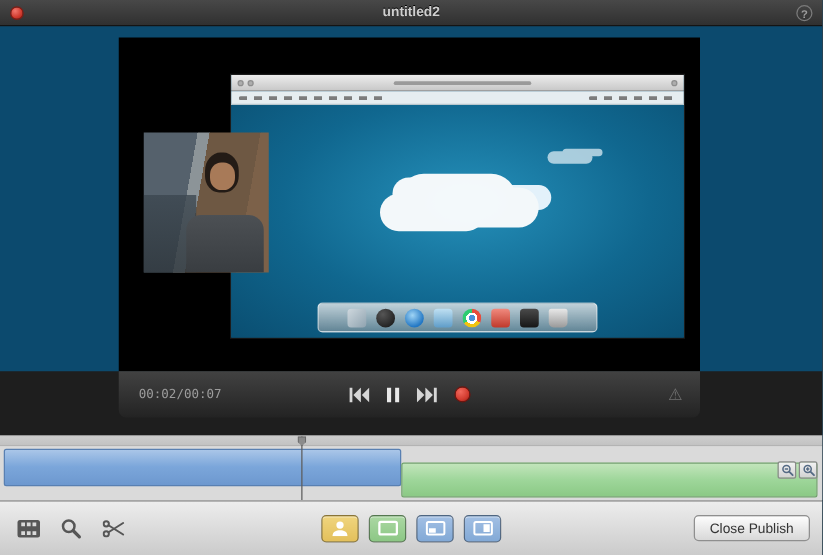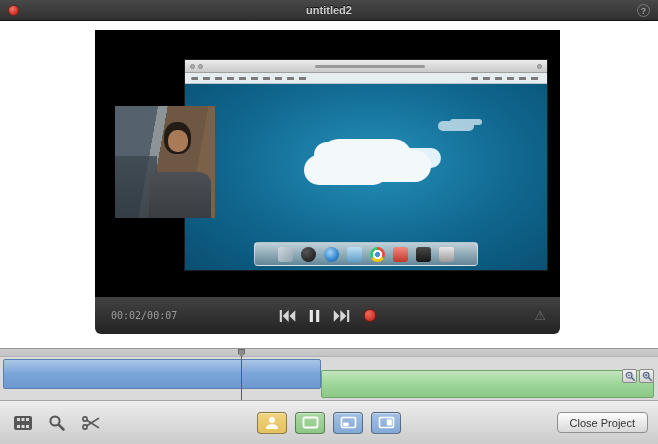--- a/index.html
+++ b/index.html
@@ -12,21 +12,21 @@
     display:flex; align-items:center; justify-content:center; }
   .close-btn { position:absolute; left:8px; top:5px; width:11px; height:11px; border-radius:50%;
     background:radial-gradient(circle at 35% 30%, #f2766c, #d03a2e 60%, #9e241b);
     border:1px solid #7e1d15; cursor:default; }
   .win-title { color:#cfcfcf; font-size:11px; font-weight:bold; text-shadow:0 -1px 0 #000; }
   .help-btn { position:absolute; right:8px; top:4px; width:13px; height:13px; border-radius:50%;
     border:1.5px solid #7b7b7b; color:#9d9d9d; font-size:9px; font-weight:bold;
     display:flex; align-items:center; justify-content:center; background:transparent; }
 
   
-  .stage { position:absolute; top:21px; left:0; right:0; height:327px; background:#ffffff; }
+  .stage { position:absolute; top:21px; left:0; right:0; height:276px; background:#0c4a6e; }
   .canvas { position:absolute; left:95px; top:9px; width:465px; height:267px; background:#000; }
 
   
   .screen-capture { position:absolute; left:90px; top:30px; width:362px; height:210px;
     background:#0c5e85; box-shadow:0 0 0 1px #1b1b1b; display:flex; flex-direction:column; }
   .cap-titlebar { height:13px; background:linear-gradient(#ececec,#c9c9c9); border-bottom:1px solid #9f9f9f;
     display:flex; align-items:center; padding:0 5px; gap:3px; flex:0 0 auto; }
   .cap-dot { width:5px; height:5px; border-radius:50%; background:#adadad; border:1px solid #8e8e8e; }
   .cap-title-smudge { width:110px; height:3px; background:#9a9a9a; border-radius:2px; margin:0 auto; }
   .cap-menubar { height:11px; background:rgba(250,250,250,.92); border-bottom:1px solid #b9c7cd;
@@ -286,17 +286,17 @@
       </button>
       <button class="mode-btn blue">
         <svg width="17" height="13" viewBox="0 0 17 13">
             <rect x="1.5" y="1.5" width="14" height="10" rx="1.2" fill="none" stroke="#fff" stroke-width="1.6"></rect>
             <rect x="8.8" y="3.4" width="5" height="6.2" fill="#fff"></rect>
           </svg>
       </button>
     </div>
 
     <div class="right-tools">
-      <button class="text-btn">Close Project</button>
+      <button class="text-btn">Close Publish</button>
     </div>
   </div>
 
 </div>
 
 </body></html>

